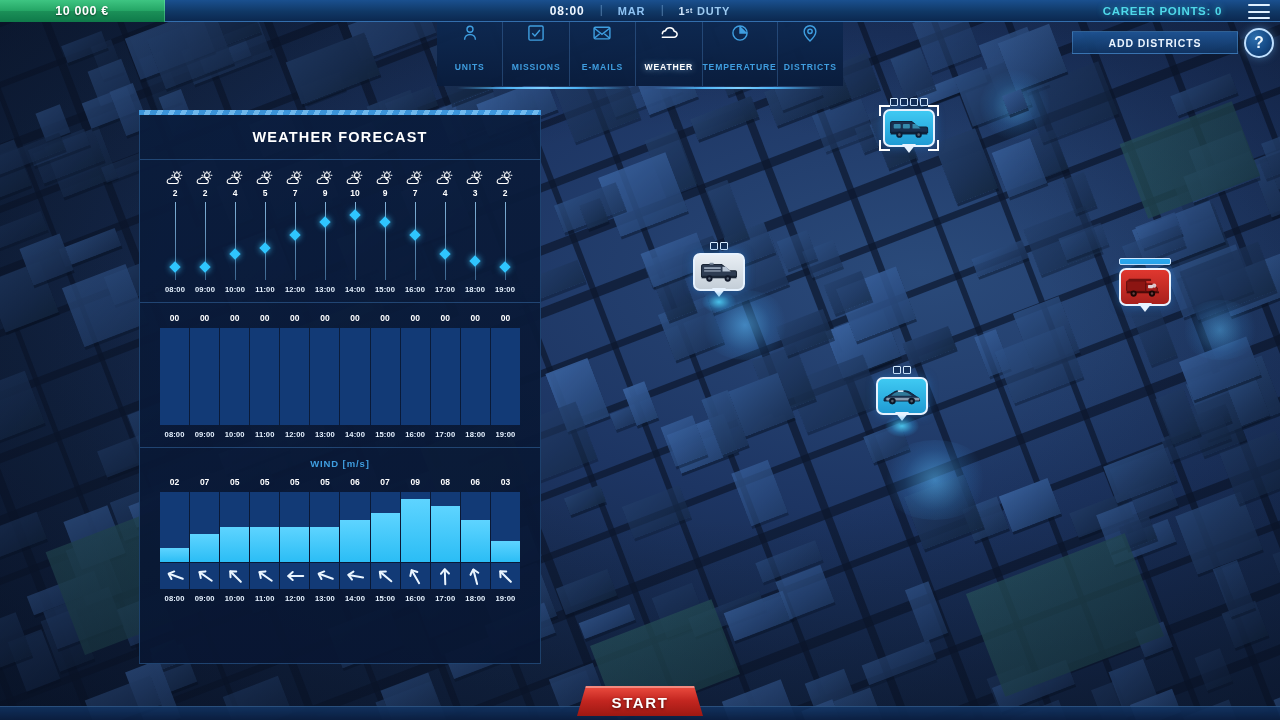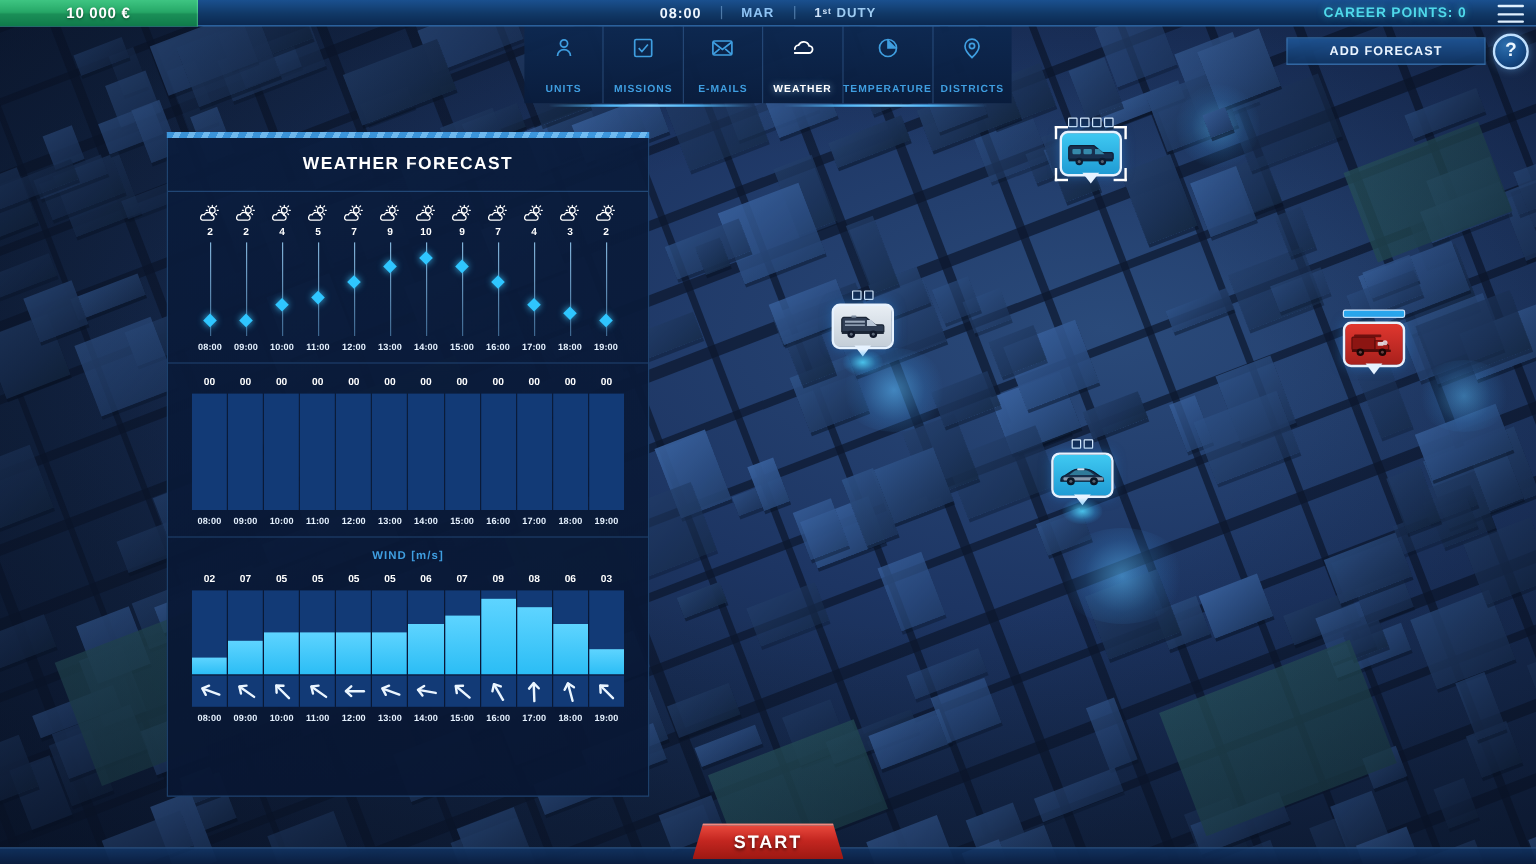--- a/index.html
+++ b/index.html
@@ -118,21 +118,21 @@
   
   #navtabs {
     position: absolute; top: 22px; left: 437px;
     width: 406px; height: 64px;
     background: linear-gradient(180deg, rgba(13,40,80,.96) 0%, rgba(9,28,60,.96) 100%);
     display: flex;
     z-index: 35;
   }
   .tab {
     flex: 1; height: 64px;
-    display: flex; flex-direction: column; align-items: center; justify-content: center;
+    display: flex; flex-direction: column; align-items: center; 
     gap: 18px;
     border-right: 1px solid rgba(90,150,215,.3);
     cursor: pointer;
   }
   .tab:last-child { border-right: none; }
   .tab .ticon { width: 22px; height: 22px; display:flex; align-items:center; justify-content:center; }
   .tab .ticon svg { width: 20px; height: 20px; }
   .tab .tlabel {
     font-size: 8.6px; font-weight: bold; letter-spacing: .85px;
     color: #3f9ee0;
@@ -611,21 +611,21 @@
 
   <div id="career-points">CAREER POINTS: 0</div>
 
   <div id="menu-burger">
     <i></i>
     <i></i>
     <i></i>
   </div>
 </div>
 
-<div id="add-district">ADD FORECAST</div>
+<div id="add-district">ADD DISTRICTS</div>
 <div id="help-btn">?</div>
 
 <div id="navtabs">
     <div class="tab">
       <span class="ticon">
         <svg viewBox="0 0 24 24" fill="none" stroke="#3f9ee0" stroke-width="1.7">
           <circle cx="12" cy="7.5" r="3.6"></circle>
           <path d="M5.5 20c0-3.8 2.9-6.3 6.5-6.3S18.5 16.2 18.5 20"></path>
         </svg>
       </span>

